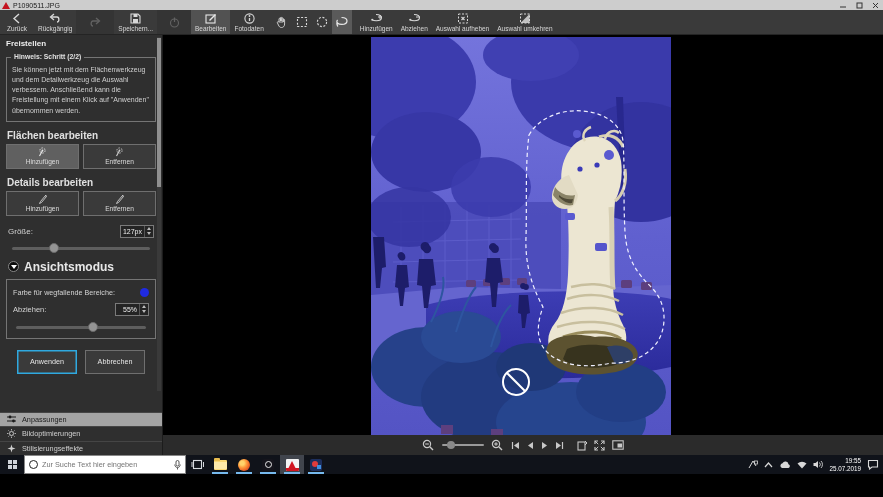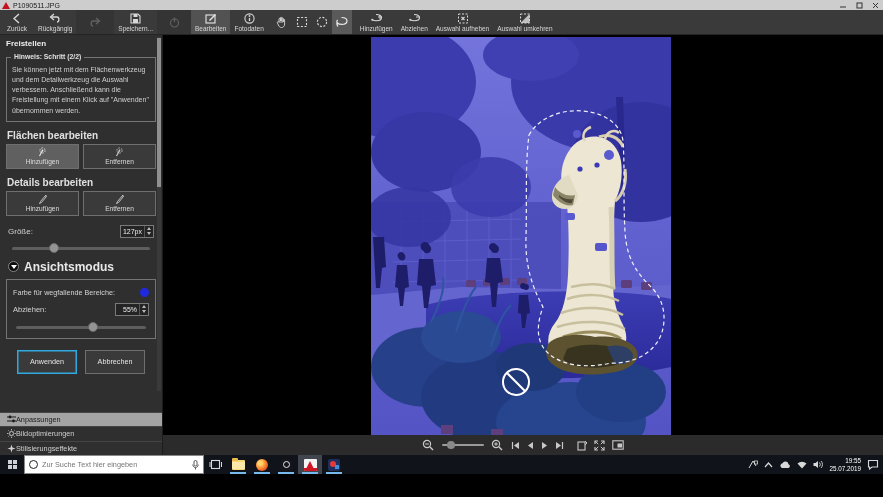--- a/index.html
+++ b/index.html
@@ -61,40 +61,40 @@
   .vm-toggle { width:11px; height:11px; border-radius:50%; background:#0d0d0d; border:1px solid #888; display:flex; align-items:center; justify-content:center; }
   .vm-toggle .chev { width:0; height:0; border-left:3px solid transparent; border-right:3px solid transparent; border-top:4px solid #fff; }
   .vm-title { font-size:12px; font-weight:bold; color:#e8e8e8; }
   .colorrow { display:flex; align-items:flex-start; justify-content:space-between; font-size:7.2px; margin:2px 1px 6px; }
   .swatch { width:9px; height:9px; border-radius:50%; background:#1f2ae0; }
   .deckrow { display:flex; align-items:center; justify-content:space-between; font-size:7.5px; margin:0 1px; }
   .actionrow { display:flex; gap:8px; justify-content:center; margin:11px 6px; }
   .abtn { width:60px; height:24px; border:1px solid #6f6f6f; background:#3a3a3a; color:#e5e5e5; font-size:7.2px; display:flex; align-items:center; justify-content:center; }
   .abtn.primary { border:1px solid #2fa9e0; box-shadow:0 0 0 .5px #2fa9e0 inset; }
   .sections { position:absolute; bottom:0; left:0; width:162px; }
-  .secrow { height:14.5px; display:flex; align-items:center; border-top:1px solid #454545; font-size:7.3px; color:#cfcfcf; padding-left:7px; }
+  .secrow { height:14.5px; display:flex; align-items:center; border-top:1px solid #454545; font-size:7.3px; color:#cfcfcf; padding-left:7px; gap:6px; }
   .secrow.selected { background:#a4a4a4; color:#1b1b1b; }
   .secrow svg { flex-shrink:0; }
   .v-scrollbar { position:absolute; right:1px; top:2px; bottom:64px; width:4px; background:#3a3a3a; }
   .v-thumb { position:absolute; top:1px; left:0; width:4px; height:42%; background:#8f8f8f; }
 
   
   .canvas { flex:1; background:#000; position:relative; }
   .photo { position:absolute; left:208px; top:2px; width:300px; height:398px; }
   .canvas-toolbar { position:absolute; left:0; right:0; bottom:0; height:20px; background:#2b2b2b; display:flex; align-items:center; justify-content:center; gap:7px; color:#c8c8c8; }
   .cbtn { display:flex; align-items:center; justify-content:center; }
   .ctrack { width:42px; height:2px; background:#9a9a9a; border-radius:1px; position:relative; }
   .cknob { position:absolute; top:-3px; width:8px; height:8px; border-radius:50%; background:#8a8a8a; }
 
   
   .taskbar { height:19px; background:#10131a; display:flex; align-items:stretch; flex-shrink:0; }
   .startbtn { width:24px; display:flex; align-items:center; justify-content:center; }
   .winlogo { width:9px; height:9px; display:grid; grid-template-columns:4px 4px; grid-template-rows:4px 4px; gap:1px; }
   .winlogo span { background:#cfd3d9; }
-  .searchbox { width:180px; background:#fff; display:flex; align-items:center; padding:0 4px; gap:4px; border:1px solid #888; }
+  .searchbox { width:162px; background:#fff; display:flex; align-items:center; padding:0 4px; gap:4px; border:1px solid #888; }
   .searchbox input { border:none; outline:none; flex:1; font-size:7.3px; color:#333; font-family:"Liberation Sans", sans-serif; min-width:0; background:transparent; }
   .ring { width:9px; height:9px; border:1.4px solid #222; border-radius:50%; flex-shrink:0; }
   .taskview { width:22px; display:flex; align-items:center; justify-content:center; }
   .appicons { display:flex; }
   .appcell { width:24px; display:flex; align-items:center; justify-content:center; position:relative; }
   .appcell.active { background:#41454d; }
   .appcell .underline { position:absolute; bottom:0; left:4px; right:4px; height:2px; background:#76b9ed; }
   .folder { width:13px; height:10px; background:#f8d775; border-radius:1px; position:relative; }
   .folder:before { content:""; position:absolute; top:-2px; left:0; width:6px; height:3px; background:#e8bc4f; border-radius:1px 1px 0 0; }
   .folder:after { content:""; position:absolute; top:2px; left:0; right:0; height:7px; background:#fce8a8; border-radius:0 0 1px 1px; }

